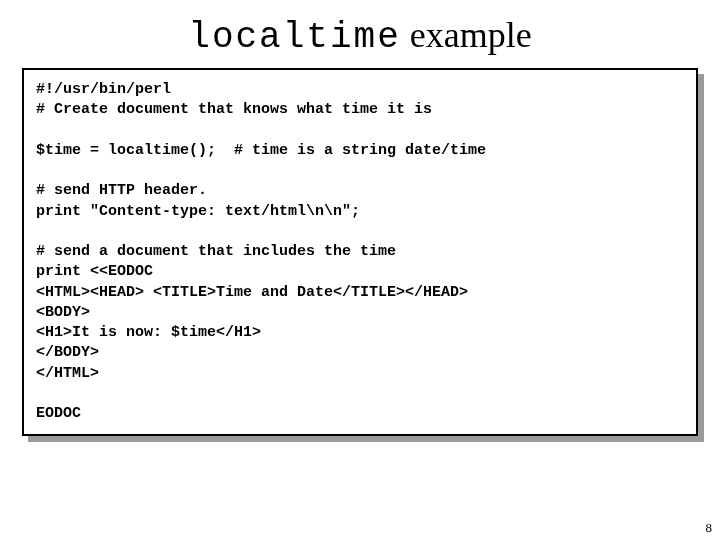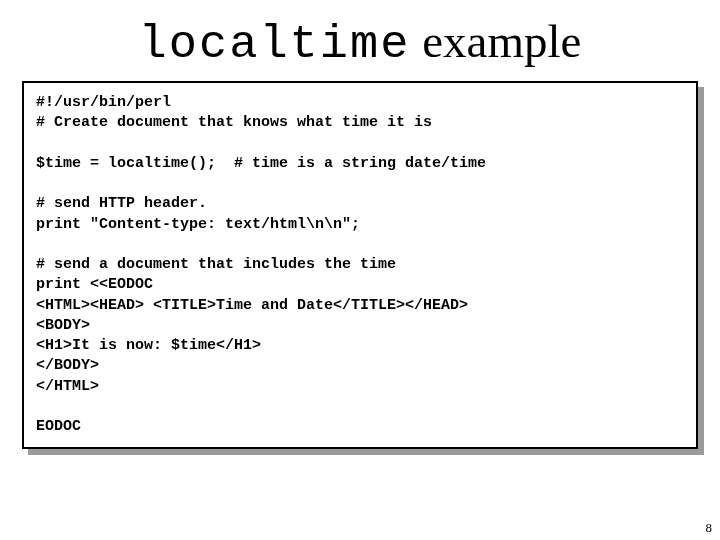--- a/index.html
+++ b/index.html
@@ -6,21 +6,21 @@
   html, body { margin: 0; padding: 0; }
   body {
     width: 720px;
     height: 540px;
     background: #fff;
     position: relative;
     font-family: Georgia, 'Times New Roman', serif;
   }
   .title {
     text-align: center;
-    font-size: 47px;
+    font-size: 36px;
     margin: 14px 0 10px 0;
     font-weight: normal;
   }
   .title .mono {
     font-family: 'Courier New', Courier, monospace;
     letter-spacing: 2px;
   }
   .code-shadow {
     position: relative;
     margin: 0 22px 8px 22px;

